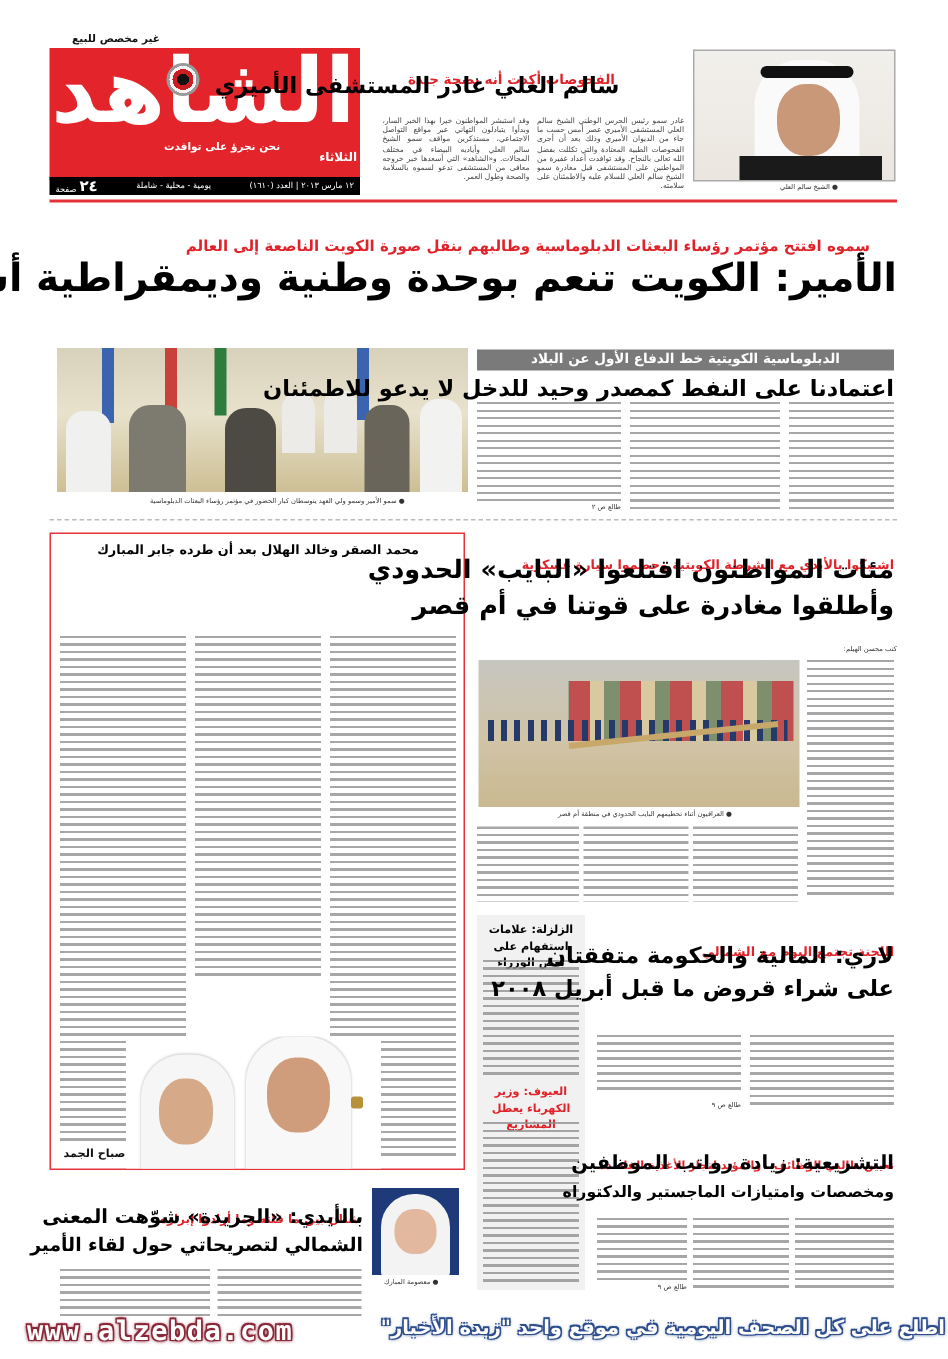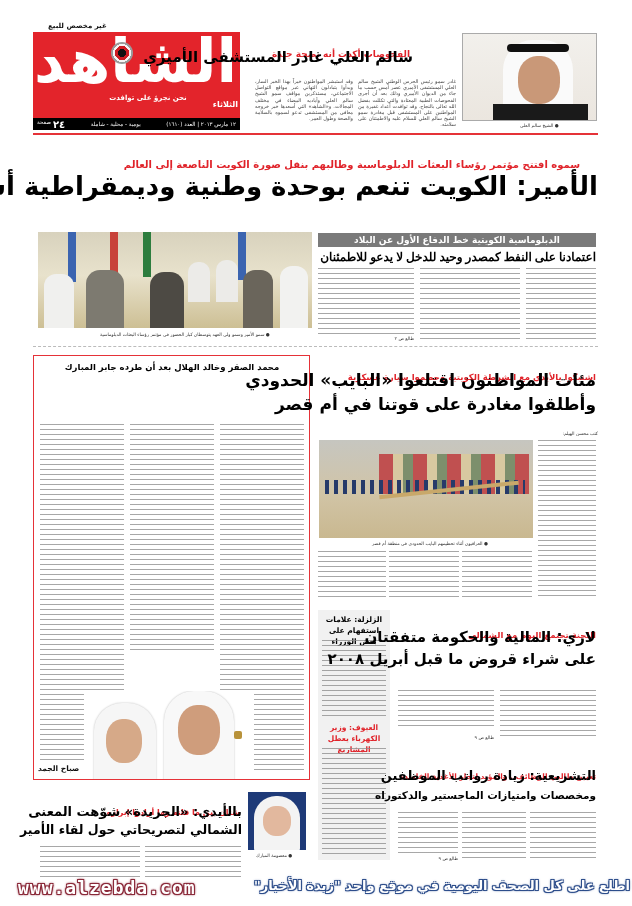--- a/index.html
+++ b/index.html
@@ -21,21 +21,21 @@
 
 <div class="abs" style="left:33px; top:32px; width:207px; height:88px; background:#e3242b;">
   <div class="abs" style="left:4px; top:-6px; width:200px; text-align:center; font-size:60px; font-weight:bold; color:#fff; font-family:'DejaVu Sans', sans-serif; letter-spacing:-2px;">الشاهد</div>
   <div class="abs" style="left:78px; top:10px; width:22px; height:22px; border-radius:50%; background:radial-gradient(circle at 50% 50%, #111 0 4px, #cc1d23 4px 7px, #f4f4f4 7px 9px, #9a9a9a 9px 11px);"></div>
   <div class="abs" style="left:60px; top:62px; width:110px; text-align:center; font-size:7px; color:#fff; font-weight:bold;">نحن نجرؤ على توافدت</div>
   <div class="abs" style="right:2px; top:68px; font-size:8px; color:#fff; font-weight:bold;">الثلاثاء</div>
 </div>
 <div class="abs" style="left:33px; top:118px; width:207px; height:12px; background:#000; color:#fff; font-size:5.5px; display:flex; align-items:center; justify-content:space-between; padding:0 4px;">
   <span>١٢ مارس ٢٠١٣ | العدد (١٦١٠)</span>
   <span>يومية - محلية - شاملة</span>
-  <span style="display:flex; align-items:flex-start; gap:2px;">
+  <span style="display:flex; align-items:flex-end; gap:2px;">
     <span style="font-size:10px; font-weight:bold;">٢٤</span>
     <span>صفحة</span>
   </span>
 </div>
 
 <div class="abs kicker" style="left:250px; top:33px; width:160px; font-size:9px;">الفحوصات أكدت أنه بصحة جيدة</div>
 <div class="abs head" style="left:248px; top:48px; width:165px; font-size:15px;">سالم العلي غادر المستشفى الأميري</div>
 <div class="abs photo" style="left:462px; top:33px; width:135px; height:88px; background:linear-gradient(180deg,#f2f0ec 0%,#ebe6df 100%); border:1px solid #aaa;">
   <div class="abs" style="left:40px; top:6px; width:70px; height:82px; background:#fafafa; border-radius:30px 30px 0 0;"></div>
   <div class="abs" style="left:44px; top:10px; width:62px; height:8px; background:#111; border-radius:4px;"></div>
@@ -60,41 +60,41 @@
   <div class="abs" style="left:48px; top:38px; width:38px; height:58px; background:#7d7a70; border-radius:14px 14px 0 0;"></div>
   <div class="abs" style="left:112px; top:40px; width:34px; height:56px; background:#4d4a44; border-radius:14px 14px 0 0;"></div>
   <div class="abs" style="left:150px; top:30px; width:22px; height:40px; background:#ecebe8; border-radius:10px 10px 0 0;"></div>
   <div class="abs" style="left:178px; top:28px; width:22px; height:42px; background:#ecebe8; border-radius:10px 10px 0 0;"></div>
   <div class="abs" style="left:205px; top:38px; width:30px; height:58px; background:#6a655b; border-radius:12px 12px 0 0;"></div>
   <div class="abs" style="left:242px; top:34px; width:28px; height:62px; background:#f2f2f0; border-radius:12px 12px 0 0;"></div>
 </div>
 <div class="abs caption" style="left:100px; top:332px;">● <span>سمو الأمير وسمو ولي العهد يتوسطان كبار الحضور في مؤتمر رؤساء البعثات الدبلوماسية</span></div>
 
 <div class="abs" style="left:318px; top:233px; width:278px; height:14px; background:#7a7a7a; color:#fff; font-size:9px; font-weight:bold; text-align:center; line-height:14px; white-space:nowrap;">الدبلوماسية الكويتية خط الدفاع الأول عن البلاد</div>
-<div class="abs head" style="left:318px; top:250px; width:278px; font-size:12px; text-align:right;font-family:Liberation Serif, serif;">اعتمادنا على النفط كمصدر وحيد للدخل لا يدعو للاطمئنان</div>
+<div class="abs head" style="left:318px; top:250px; width:278px; font-size:15px; text-align:right;">اعتمادنا على النفط كمصدر وحيد للدخل لا يدعو للاطمئنان</div>
 <div class="abs lines" style="left:526px; top:268px; width:70px; height:72px;"></div>
 <div class="abs lines" style="left:420px; top:268px; width:100px; height:72px;"></div>
 <div class="abs lines" style="left:318px; top:268px; width:96px; height:66px;"></div>
 <div class="abs caption" style="left:318px; top:336px; width:96px; text-align:right;">طالع ص ٢</div>
 
 <div class="abs" style="left:33px; top:346px; width:565px; height:1px; border-top:1px dashed #bbb;"></div>
 
 <div class="abs" style="left:33px; top:355px; width:277px; height:425px; border:1.5px solid #e53238;">
   <div class="abs head" style="left:4px; top:6px; width:268px; font-size:8.5px;">محمد الصقر وخالد الهلال بعد أن طرده جابر المبارك</div>
   <div class="abs lines" style="left:186px; top:68px; width:84px; height:348px;"></div>
   <div class="abs lines" style="left:96px; top:68px; width:84px; height:230px;"></div>
   <div class="abs lines" style="left:6px; top:68px; width:84px; height:340px;"></div>
   <div class="abs" style="left:50px; top:335px; width:170px; height:88px; background:#fff; overflow:hidden;">
     <div class="abs" style="left:10px; top:12px; width:62px; height:80px; background:#f6f6f6; border-radius:28px 28px 0 0; box-shadow:0 0 2px #bbb;"></div>
     <div class="abs" style="left:22px; top:28px; width:36px; height:44px; background:#d6a988; border-radius:45%;"></div>
     <div class="abs" style="left:80px; top:0; width:70px; height:90px; background:#f8f8f8; border-radius:30px 30px 0 0; box-shadow:0 0 2px #bbb;"></div>
     <div class="abs" style="left:94px; top:14px; width:42px; height:50px; background:#cf9d7c; border-radius:45%;"></div>
     <div class="abs" style="left:150px; top:40px; width:8px; height:8px; background:#b8923a; border-radius:2px;"></div>
   </div>
-  <div class="abs" style="left:4px; top:408px; width:50px; font-size:7.5px; font-weight:bold; text-align:left;">صباح الجمد</div>
+  <div class="abs" style="left:4px; top:408px; width:50px; font-size:7.5px; font-weight:bold; text-align:center;">صباح الجمد</div>
 </div>
 
 <div class="abs kicker" style="left:318px; top:356px; width:278px; font-size:8.5px;">اشتبكوا بالأيدي مع الشرطة الكويتية وحطموا سيارة عسكرية</div>
 <div class="abs head" style="left:318px; top:370px; width:278px; font-size:17px;">مئات المواطنون اقتلعوا «البايب» الحدودي</div>
 <div class="abs head" style="left:318px; top:394px; width:278px; font-size:17px;">وأطلقوا مغادرة على قوتنا في أم قصر</div>
 <div class="abs caption" style="left:540px; top:431px; width:58px; text-align:right;">كتب محسن الهيلم:</div>
 <div class="abs photo" style="left:319px; top:440px; width:214px; height:98px; background:linear-gradient(180deg,#c6c6c0 0%,#d1c4a6 55%,#c9b890 100%);">
   <div class="abs" style="left:60px; top:14px; width:150px; height:40px; background:repeating-linear-gradient(90deg,#c05050 0 14px,#d8c9a0 14px 24px,#7d8f6c 24px 34px);"></div>
   <div class="abs" style="left:6px; top:40px; width:200px; height:14px; background:repeating-linear-gradient(90deg,#263a6a 0 4px,transparent 4px 9px);"></div>
   <div class="abs" style="left:60px; top:48px; width:140px; height:4px; background:#c8a86a; transform:rotate(-6deg);"></div>

